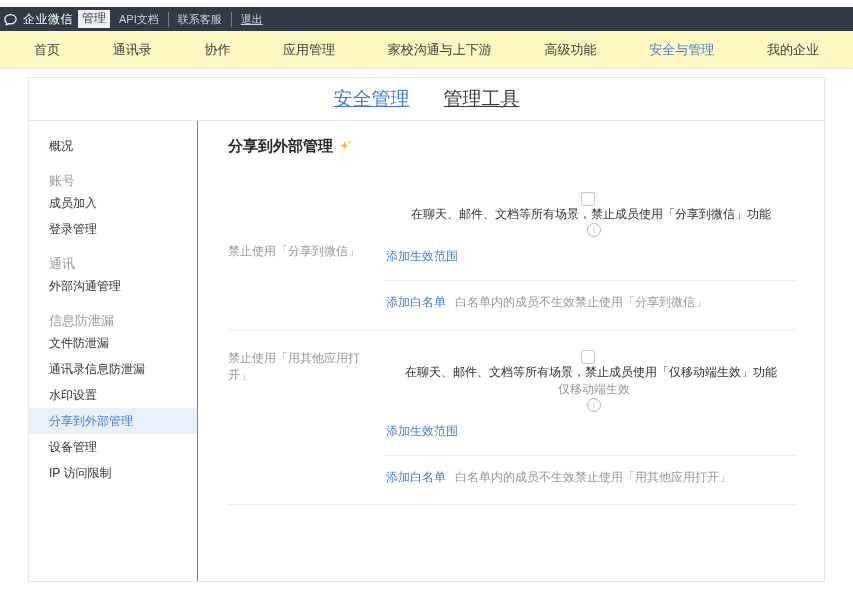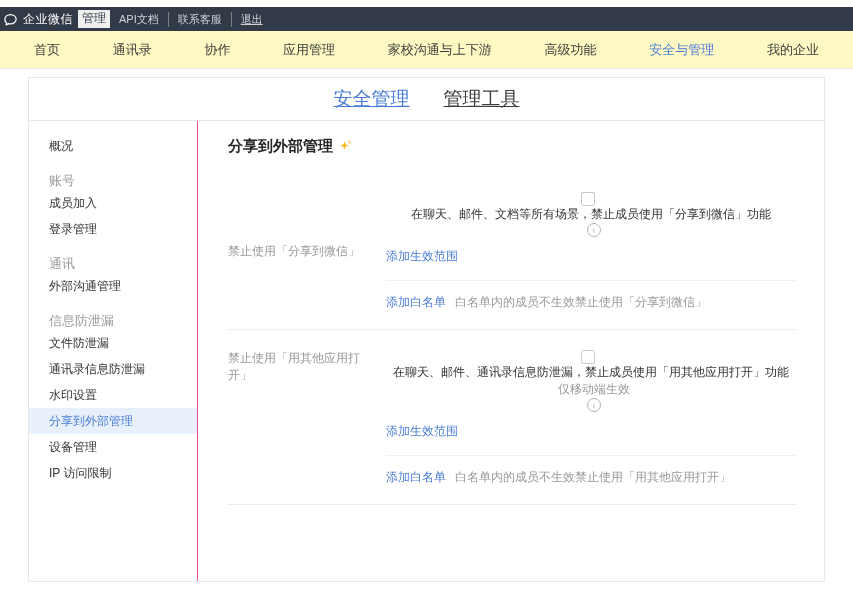--- a/index.html
+++ b/index.html
@@ -143,21 +143,21 @@
               <span class="wl-note">白名单内的成员不生效禁止使用「分享到微信」</span>
             </div>
           </div>
         </div>
 
         <div class="section">
           <div class="sec-label">禁止使用「用其他应用打开」</div>
           <div class="sec-body">
             <div class="check-row">
               <span class="checkbox"></span>
-              <span class="check-text">在聊天、邮件、通讯录信息防泄漏，禁止成员使用「用其他应用打开」功能</span>
+              <span class="check-text">在聊天、邮件、文档等所有场景，禁止成员使用「仅移动端生效」功能</span>
               <span class="check-suffix">仅移动端生效</span>
               <span class="info-icon"></span>
             </div>
             <div class="scope-row">
               <span class="link">添加生效范围</span>
             </div>
             <div class="inner-divider"></div>
             <div class="whitelist-row">
               <span class="link">添加白名单</span>
               <span class="wl-note">白名单内的成员不生效禁止使用「用其他应用打开」</span>

